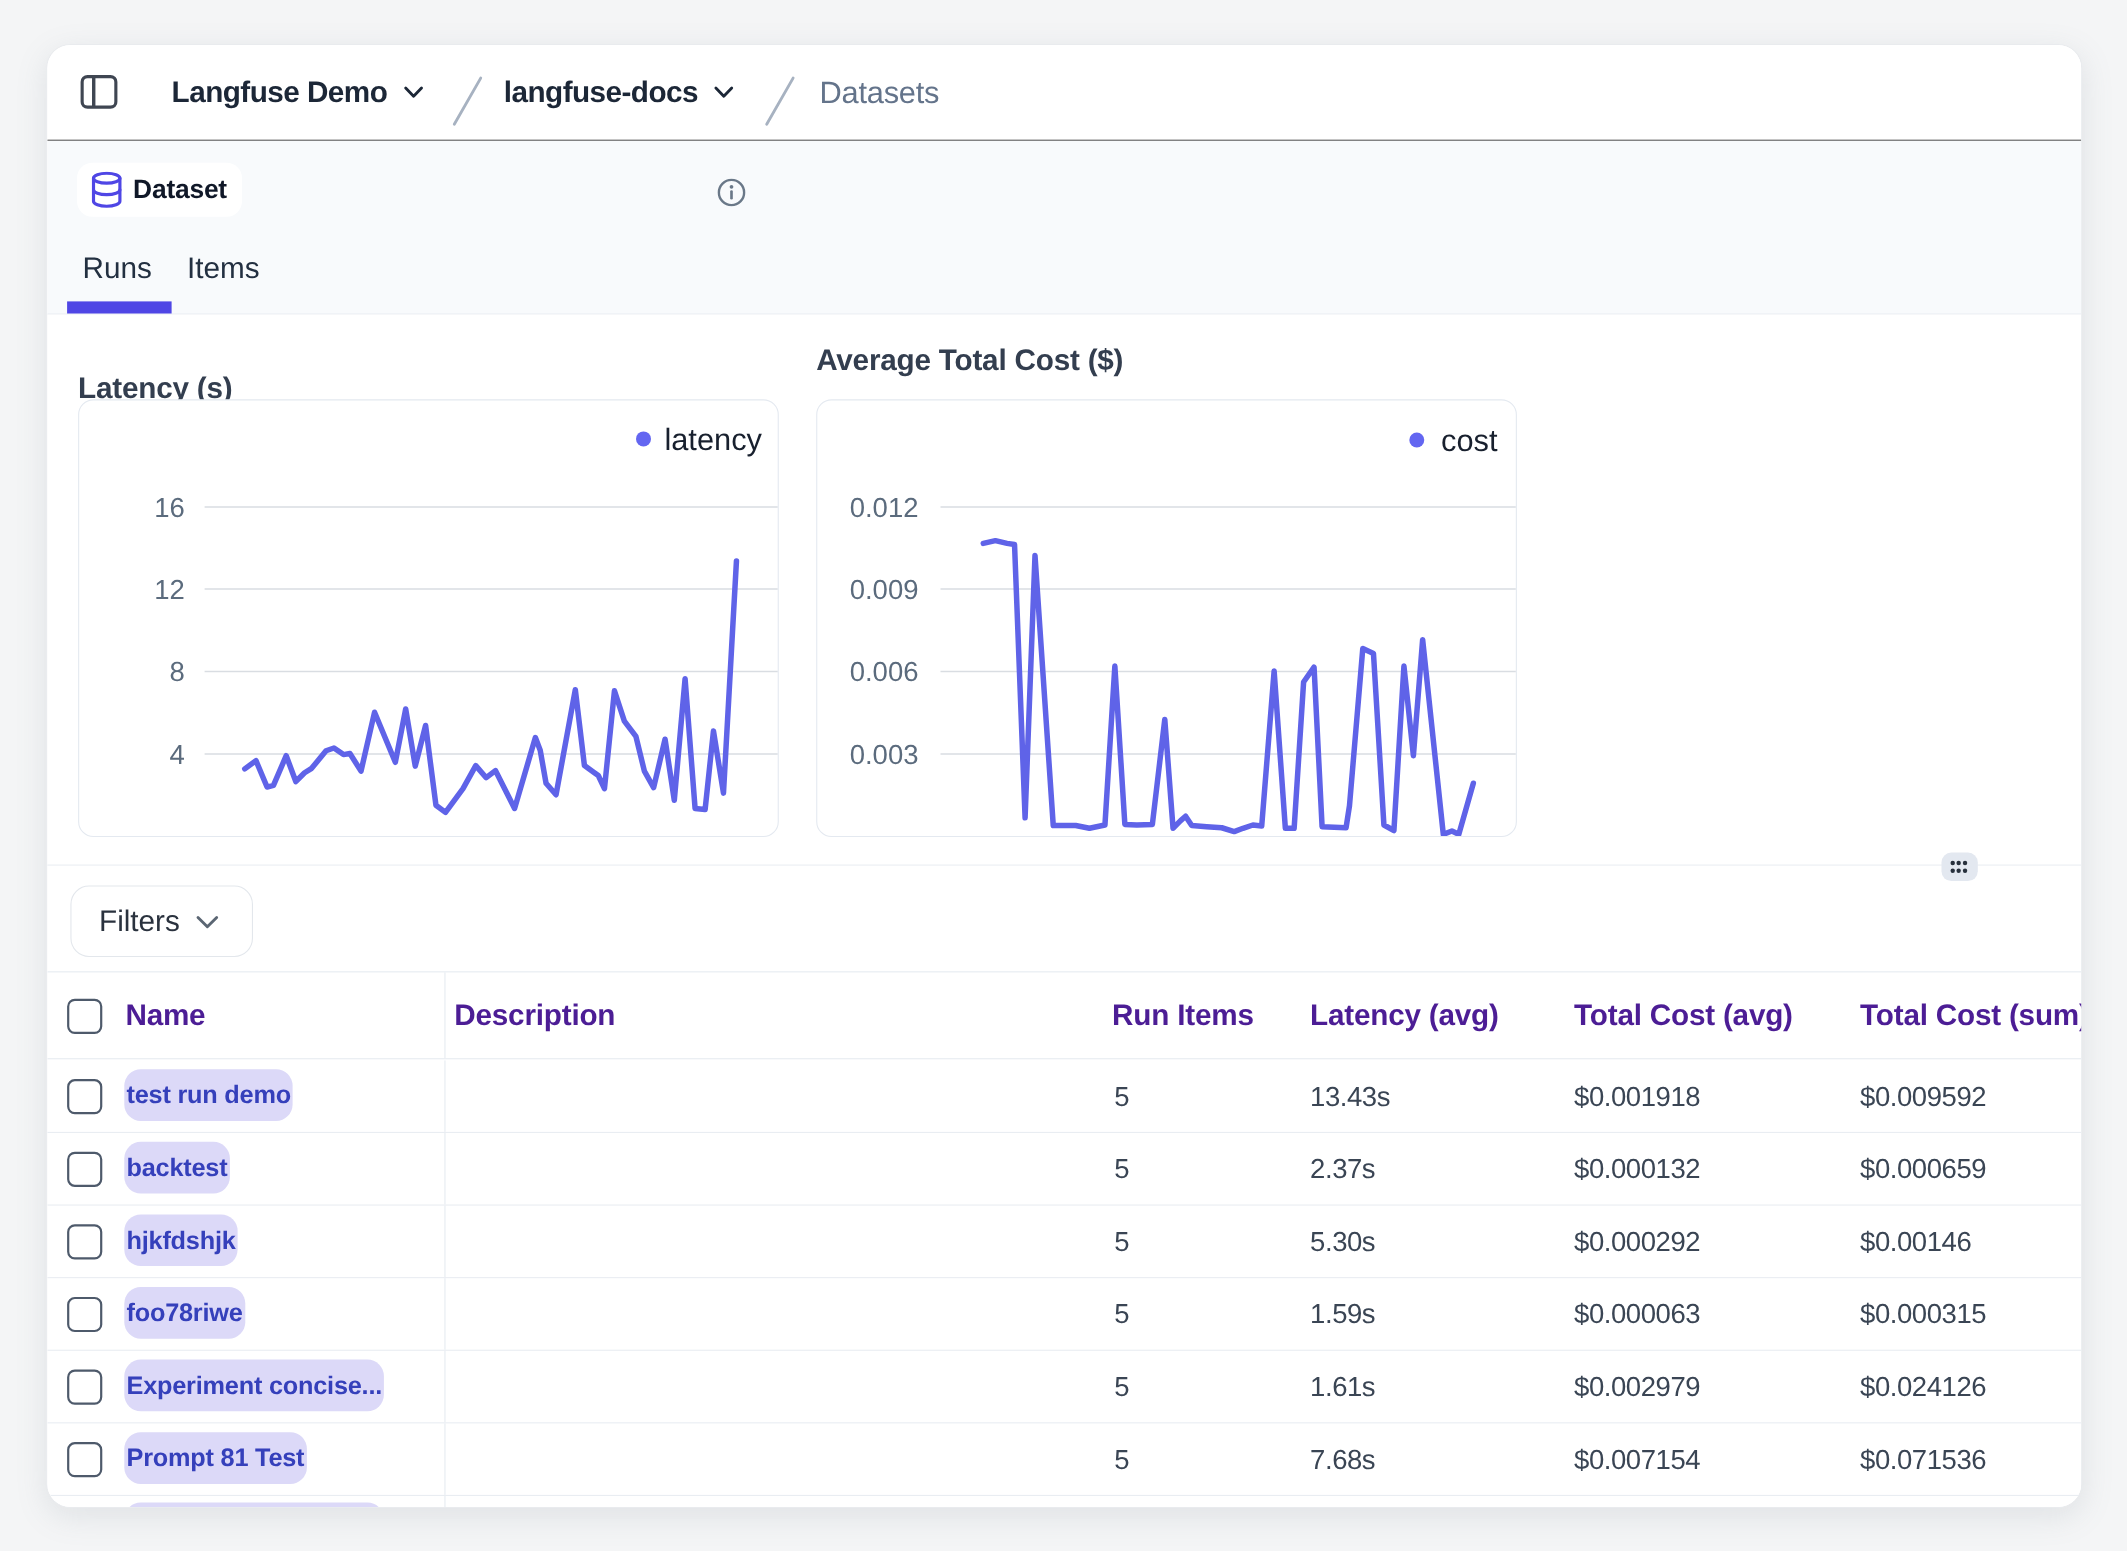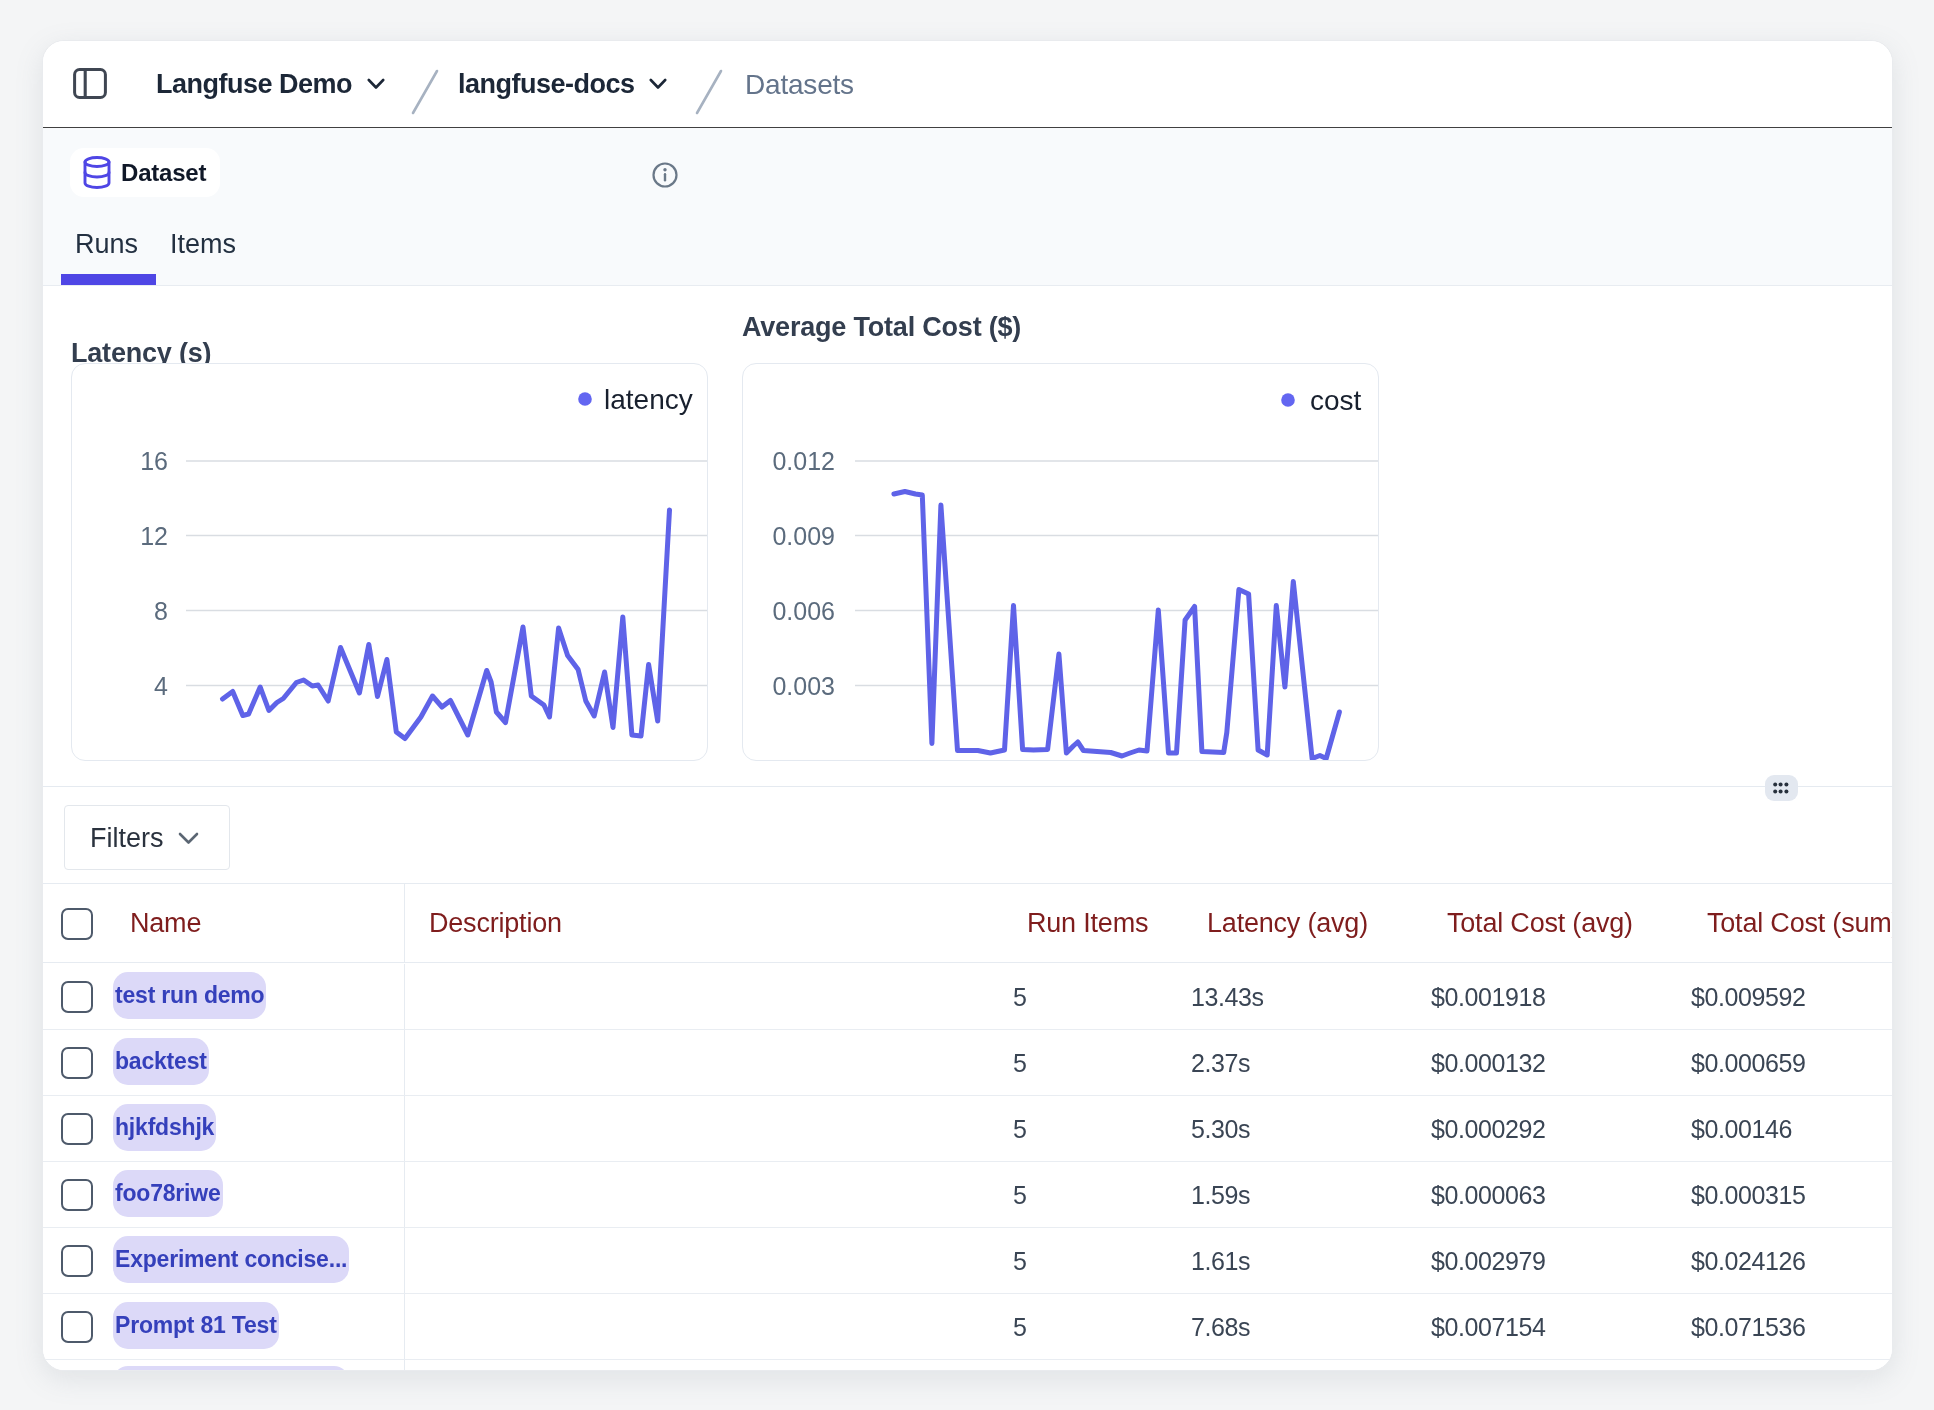--- a/index.html
+++ b/index.html
@@ -23,26 +23,26 @@
 .title { position:absolute; left:184px; top:12px; height:72px; line-height:72px; font-size:37px; font-weight:700; color:#414c5c; letter-spacing:-0.9px; }
 .tab { position:absolute; font-size:27px; font-weight:500; color:#233041; }
 .tabbar { position:absolute; left:18px; top:146px; width:95px; height:11px; background:#4f46e5; }
 
 .chartsec { position:absolute; left:0; top:245px; width:100%; height:501px; background:#fff; border-bottom:1px solid #e5eaf0; }
 .ctitle { position:absolute; font-size:27px; font-weight:700; color:#333e4f; letter-spacing:-0.2px;}
 .ccard { position:absolute; top:77px; width:637px; height:398px; background:#fff; border:1px solid #e4e9f0; border-radius:14px; overflow:hidden;}
 .grip { position:absolute; left:1722px; top:734px; width:33px; height:26px; background:#e3e8f0; border-radius:9px; z-index:6; }
 
 .filtersec { position:absolute; left:0; top:746px; width:100%; height:97px; background:#fff; }
-.fbtn { position:absolute; left:21px; top:18px; width:166px; height:65px; border:1px solid #e3e7ec; border-radius:4px; background:#fff;text-align:center; }
+.fbtn { position:absolute; left:21px; top:18px; width:166px; height:65px; border:1px solid #e3e7ec; border-radius:17px; background:#fff;text-align:center; }
 .fbtn span { position:absolute; left:25px; top:50%; transform:translateY(-50%); font-size:27px; font-weight:500; color:#2a323e; }
 
 .tbl { position:absolute; left:0; top:842px; width:100%; bottom:0; border-top:1px solid #e6ebf1; background:#fff; }
 .thead { position:absolute; left:0; top:0; width:100%; height:79px; border-bottom:1px solid #e6ebf1; }
-.th { position:absolute; top:0; height:79px; display:flex; align-items:center; font-size:27px; font-weight:400; color:#7f1d1d; letter-spacing:-0.2px; white-space:nowrap;margin-left:16px;}
+.th { position:absolute; top:0; height:79px; display:flex; align-items:center; font-size:27px; font-weight:700; color:#4c1d95; letter-spacing:-0.2px; white-space:nowrap;}
 .row { position:absolute; left:0; width:100%; height:66px; border-bottom:1px solid #e9edf2; }
 .cell { position:absolute; top:0; height:66px; display:flex; align-items:center; font-size:25px; color:#3a4554; letter-spacing:-0.4px; }
 .pill { position:absolute; left:70px; top:8px; height:47px; background:#dcd9f8; border-radius:15px; display:flex; align-items:center; padding:0 2px; font-size:23px; font-weight:700; color:#3540bb; letter-spacing:-0.2px; }
 .cb { position:absolute; left:18px; width:32px; height:32px; border:2.3px solid #4e5a6b; border-radius:7px; background:#fff; }
 .coldiv { position:absolute; left:361px; top:0; bottom:0; width:1px; background:#e6ebf1; }
 </style>
 </head>
 <body>
 <div class="card">
 

